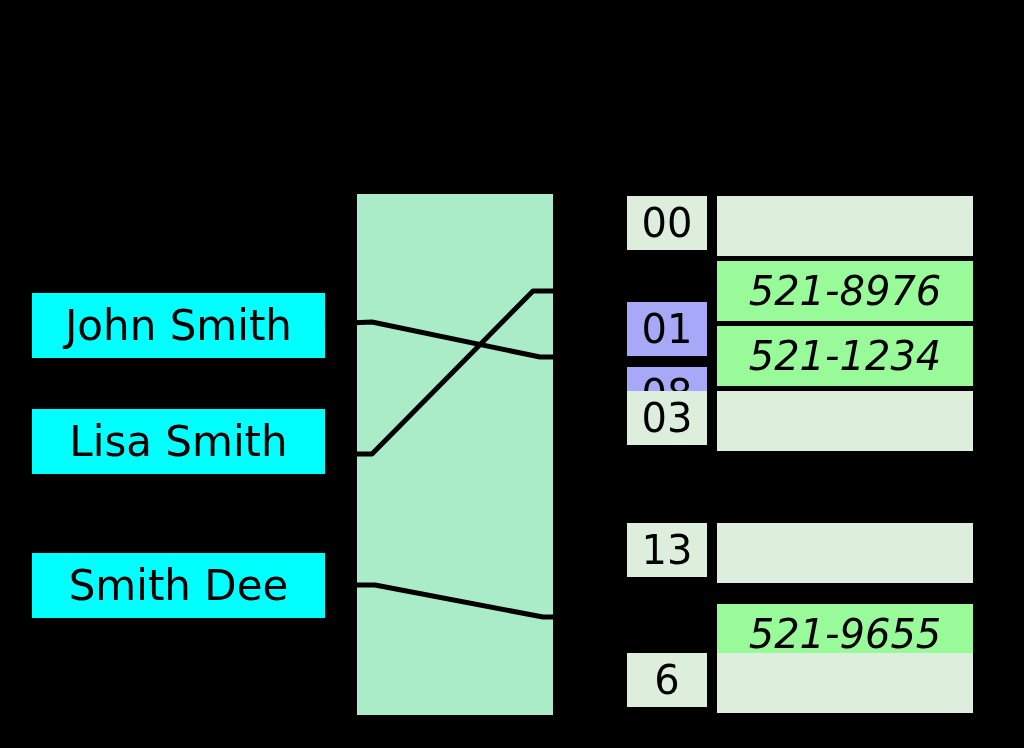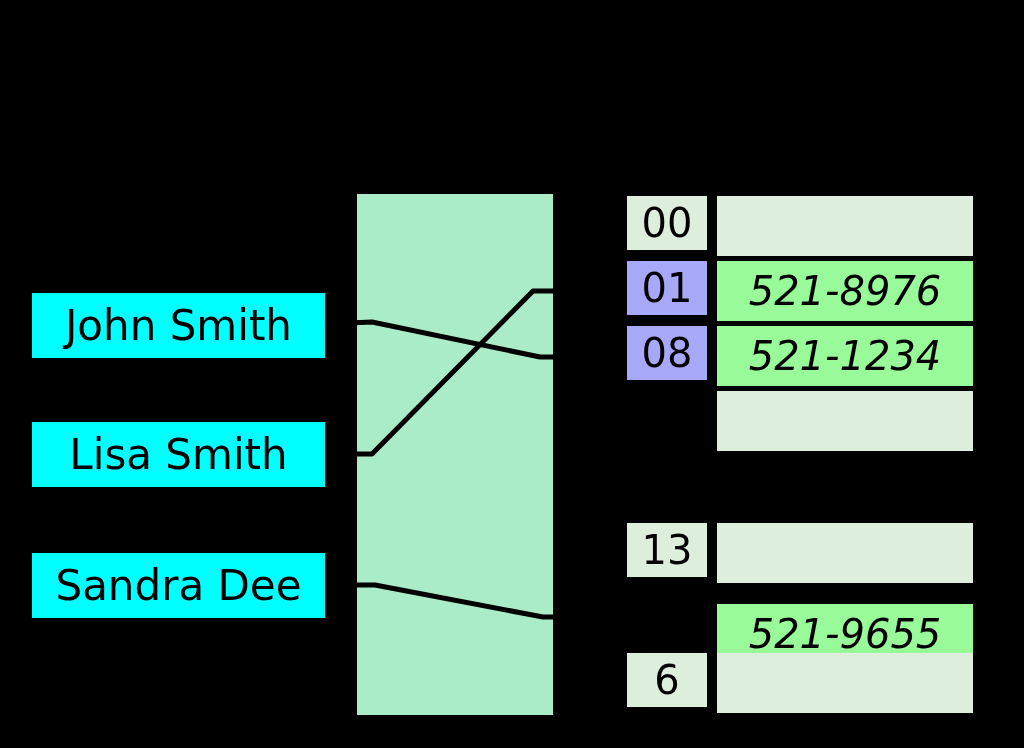--- a/index.html
+++ b/index.html
@@ -26,42 +26,42 @@
   }
   .lines polyline{
     fill:none;stroke:var(--line,#000);stroke-width:5;stroke-linejoin:round;
   }
   .idxcell{
     position:absolute;left:627px;width:80px;height:54px;
     background:var(--cell-pale,#deeedc);
     display:flex;align-items:center;justify-content:center;
     color:#000;font-size:40px;line-height:1;
   }
-  .idxcell.hl{background:var(--cell-hl,#a8a8f8);}
+  .idxcell.hl{background:var(--cell-hl,#a8a8f8);margin-top:41px;}
   .valcell{
     position:absolute;left:717px;width:256px;height:60px;
     background:var(--cell-pale,#deeedc);
     display:flex;align-items:center;justify-content:center;
     color:#000;font-size:40px;line-height:1;
   }
   .valcell.filled{background:var(--cell-filled,#99fa99);font-style:italic;}
 </style>
 </head>
 <body>
 
 <div class="canvas">
 
   <div class="keybox" style="top:293px">
     <span>John Smith</span>
   </div>
-  <div class="keybox" style="top:422px">
+  <div class="keybox" style="top:409px">
     <span>Lisa Smith</span>
   </div>
   <div class="keybox" style="top:553px">
-    <span>Sandra Dee</span>
+    <span>Smith Dee</span>
   </div>
 
   <div class="hashbox"></div>
 
   <svg class="lines" viewBox="0 0 1024 748">
     <polyline points="325,324 372,322 540,357 627,357"></polyline>
     <polyline points="325,454 372,454 533,291 627,291"></polyline>
     <polyline points="325,585 375,585 543,617 627,617"></polyline>
   </svg>
 
@@ -79,20 +79,23 @@
     <span>521-8976</span>
   </div>
 
   <div class="idxcell hl" style="top:326px">
     <span>08</span>
   </div>
   <div class="valcell filled" style="top:326px">
     <span>521-1234</span>
   </div>
 
+  <div class="idxcell" style="top:391px">
+    <span>03</span>
+  </div>
   <div class="valcell" style="top:391px">
     <span></span>
   </div>
 
   <div class="idxcell" style="top:523px">
     <span>13</span>
   </div>
   <div class="valcell" style="top:523px">
     <span></span>
   </div>

